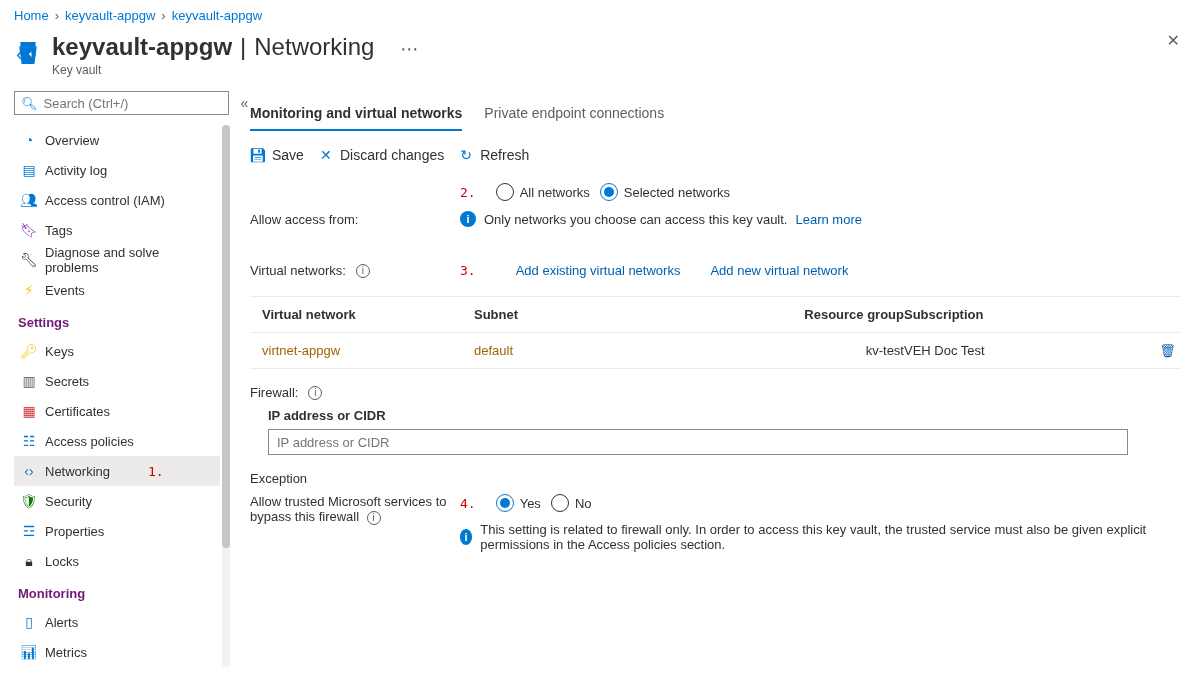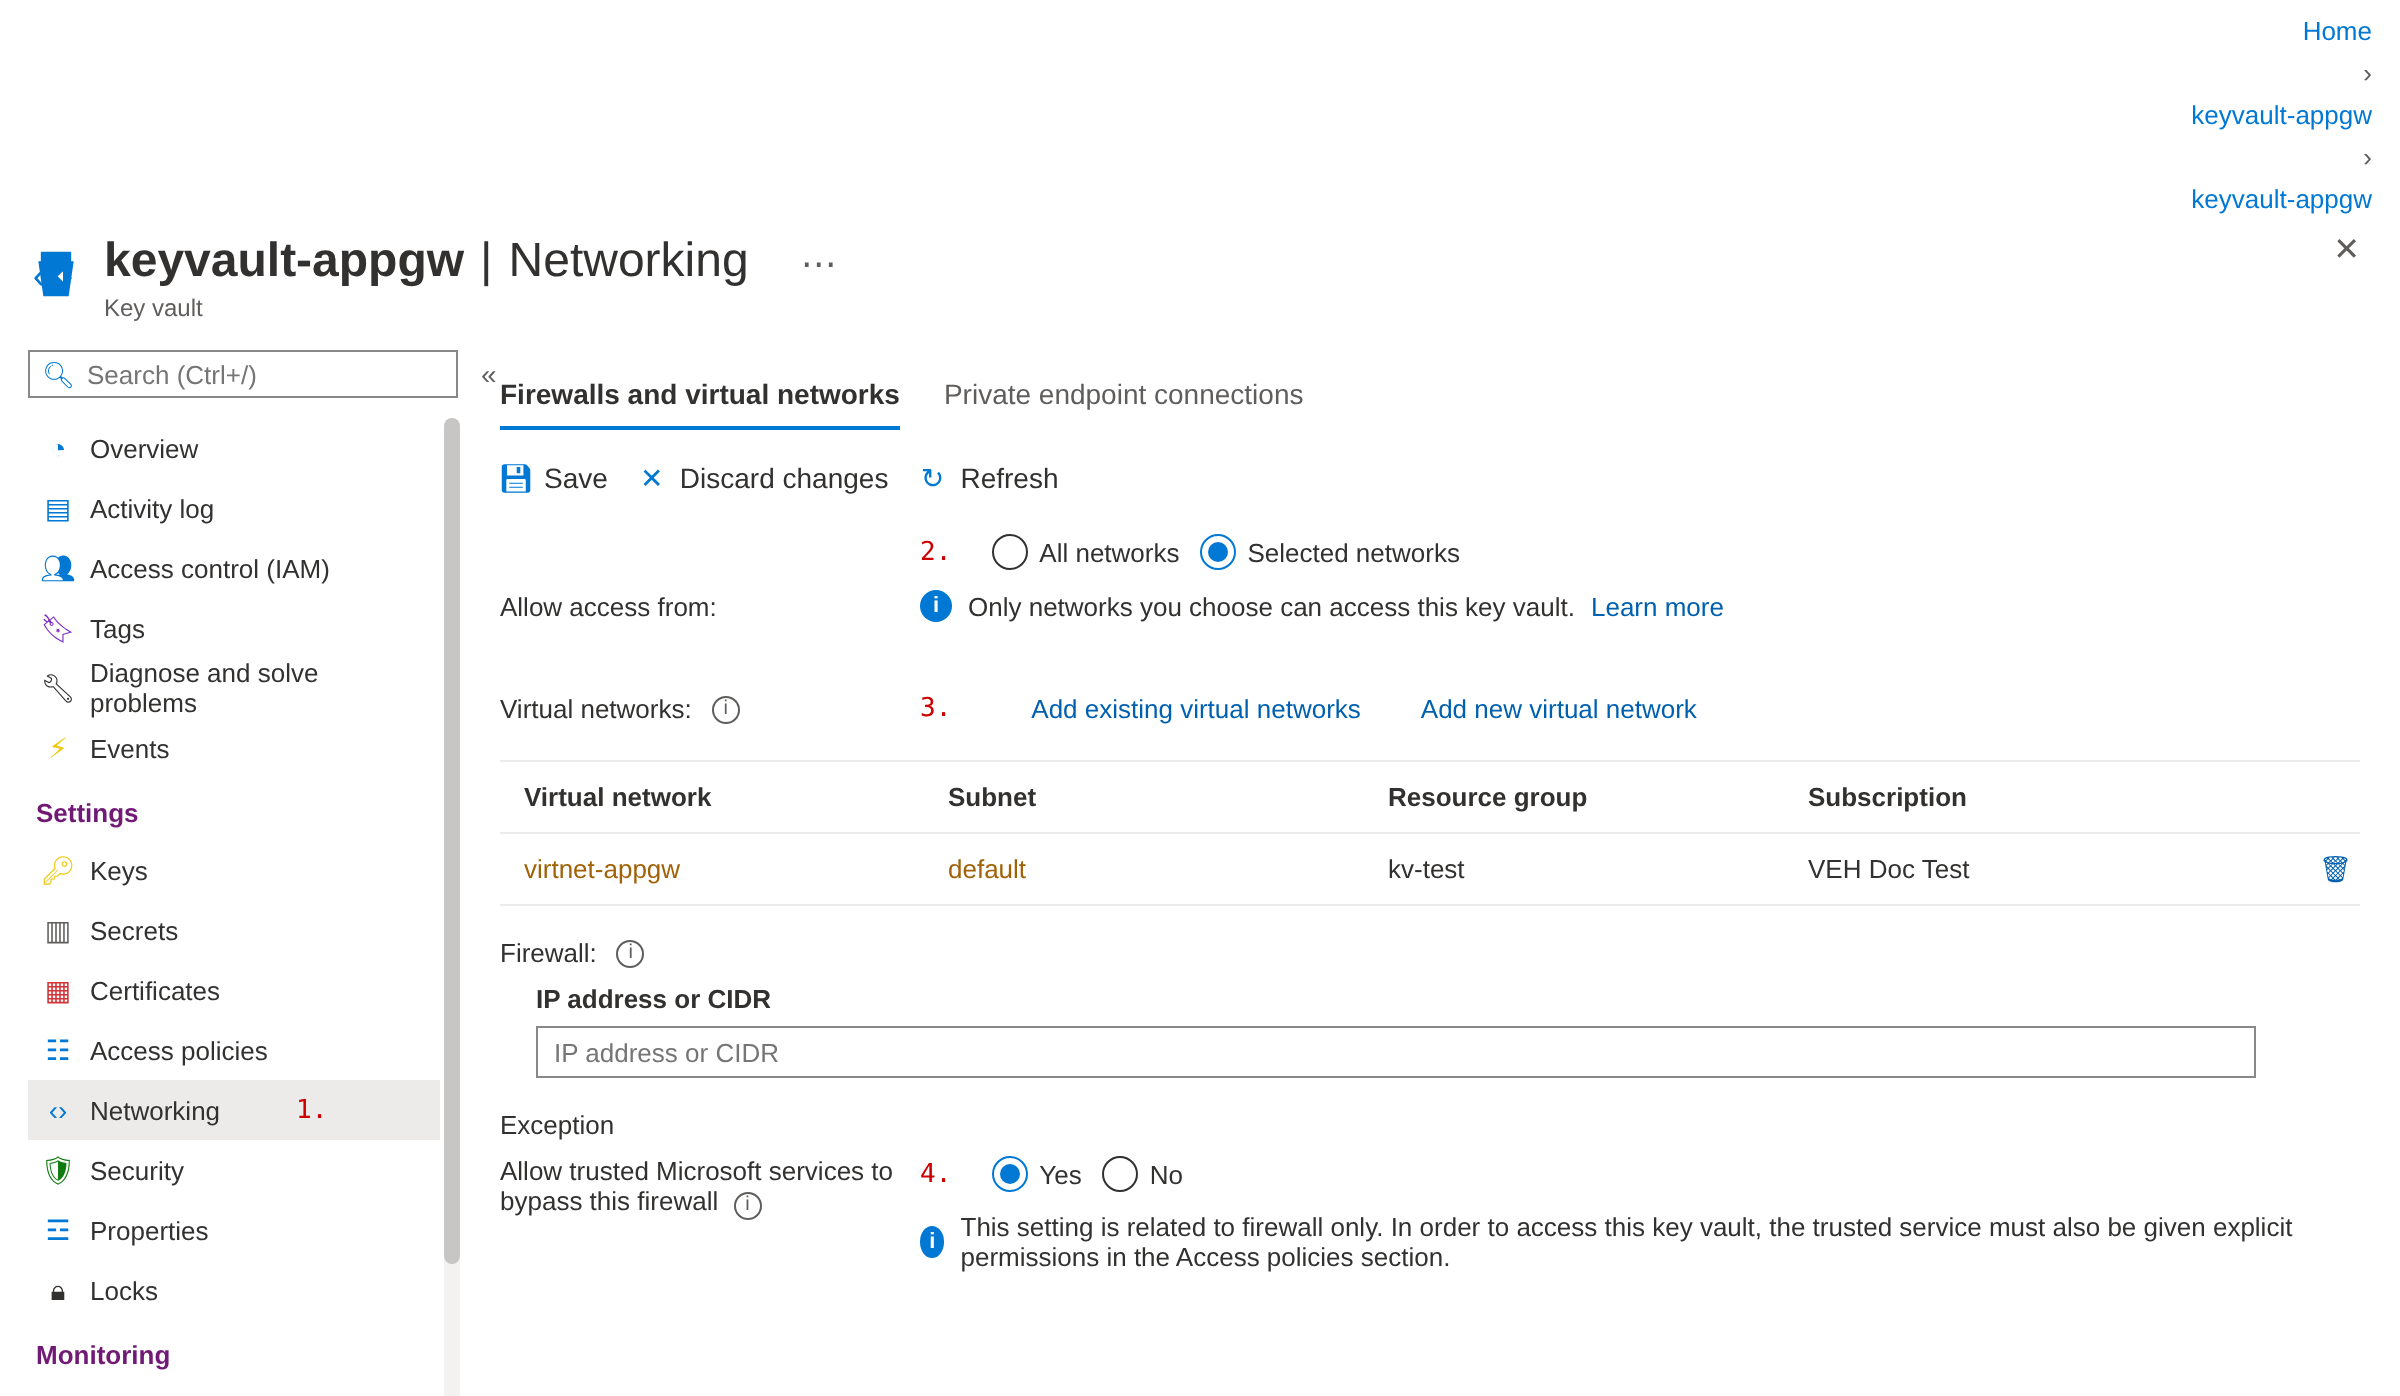--- a/index.html
+++ b/index.html
@@ -2,21 +2,21 @@
 <html><head>
 <meta charset="utf-8">
 <style>
   * { box-sizing: border-box; }
   html, body { margin: 0; padding: 0; font-family: "Segoe UI", Arial, sans-serif; font-size: 13px; color: #323130; background: #fff; }
   a { color: #0060b0; text-decoration: none; }
 
   .page { width: 1200px; height: 698px; position: relative; overflow: hidden; }
 
   
-  .breadcrumbs { display: flex; align-items: flex-end; gap: 6px; padding: 8px 14px 4px; font-size: 13px; flex-direction: column; }
+  .breadcrumbs { display: flex; align-items: flex-end; gap: 6px; padding: 8px 14px 4px; font-size: 13px; }
   .breadcrumbs .sep { color: #605e5c; }
   .crumb { color: #0078d4; cursor: pointer; }
 
   
   .header { display: flex; align-items: flex-start; padding: 6px 14px 14px; position: relative; }
   .header .res-icon { width: 28px; height: 28px; margin-right: 10px; margin-top: 6px; }
   .header .title-block { display: flex; flex-direction: column; }
   .header .title-row { display: flex; align-items: baseline; gap: 8px; }
   .header .res-name { font-size: 24px; font-weight: 600; }
   .header .res-page { font-size: 24px; font-weight: 400; color: #323130; }
@@ -69,21 +69,21 @@
   .info-icon { width: 16px; height: 16px; background: #0078d4; color: #fff; border-radius: 50%; display:flex; align-items:center; justify-content:center; font-size: 11px; font-weight:700; }
 
   .vnet-links { display: flex; gap: 30px; }
   .vnet-links a { color: #0060b0; cursor:pointer; }
 
   .table { width: calc(100% - 0px); margin-top: 12px; border-top: 1px solid #edebe9; }
   .table-row { display: flex; align-items: center; border-bottom: 1px solid #edebe9; min-height: 36px; padding: 4px 4px; }
   .th { font-weight: 600; }
   .col-vnet { width: 220px; padding-left: 8px; }
   .col-subnet { width: 220px; }
-  .col-rg { width: 210px; }
+  .col-rg { width: 210px; text-align: right; }
   .col-sub { flex: 1; }
   .col-del { width: 30px; text-align:right; color:#0060b0; cursor:pointer; }
 
   .firewall-block { margin-top: 16px; }
   .ip-box { margin: 8px 0 10px 18px; }
   .ip-label { font-weight: 600; font-size: 13px; margin-bottom: 6px; display:block; }
   .ip-input { width: 860px; height: 26px; border: 1px solid #8a8886; padding: 0 8px; font-size: 13px; }
 
   .exc-label { font-size: 13px; margin-top: 16px; margin-bottom: 8px; }
   .exc-body { display:flex; }
@@ -211,21 +211,21 @@
         <div class="nav-item">
           <span class="nav-icon" style="color:#0078d4;">📊︎</span>
           <span class="nav-label">Metrics</span>
         </div>
       </div>
     </div>
 
     <div class="content">
 
       <div class="tabs">
-        <div class="tab selected">Firewalls and virtual networks</div>
+        <div class="tab selected">Monitoring and virtual networks</div>
         <div class="tab">Private endpoint connections</div>
       </div>
 
       <div class="cmdbar">
         <div class="cmd">
           <span class="cmd-icon">💾︎</span>
           <span>Save</span>
         </div>
         <div class="cmd">
           <span class="cmd-icon">✕</span>

